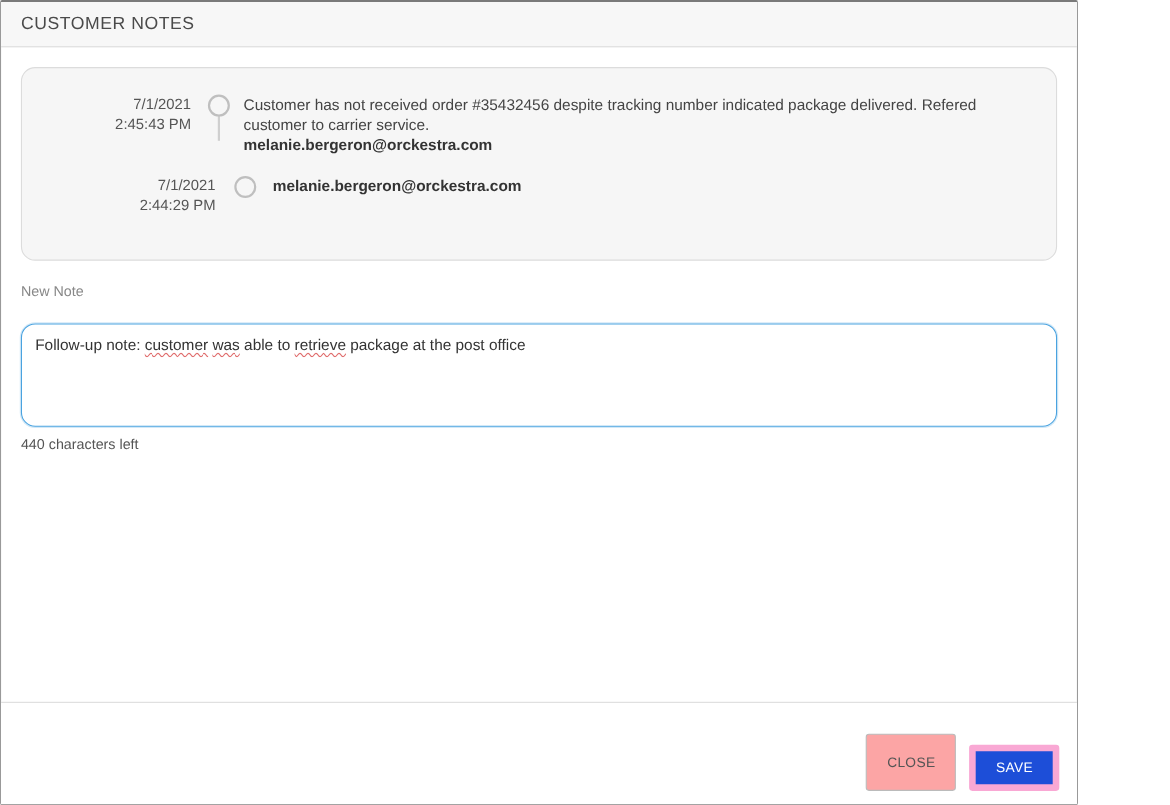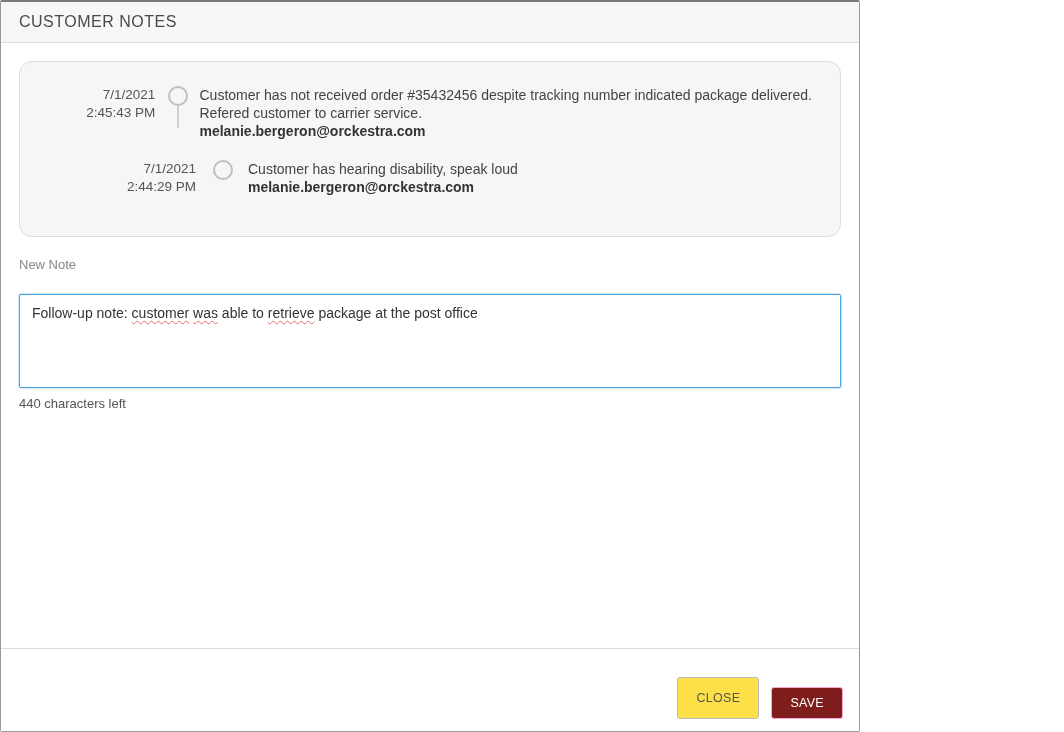--- a/index.html
+++ b/index.html
@@ -6,21 +6,21 @@
     margin: 0;
     padding: 0;
     width: 1064px;
     height: 732px;
     font-family: "Segoe UI", "Helvetica Neue", Arial, sans-serif;
     background: #ffffff;
     color: #333;
     overflow: hidden;
   }
   .window {
-    width: 860px;
+    width: 980px;
     height: 732px;
     position: relative;
     box-sizing: border-box;
     border: 1px solid #999;
     border-top: 2px solid #7a7a7a;
     border-radius: 2px;
     background: #ffffff;
     display: flex;
     flex-direction: column;
   }
@@ -123,21 +123,21 @@
     margin-top: 20px;
     font-size: 13px;
     color: #888;
     margin-bottom: 22px;
   }
   .note-input {
     width: 100%;
     box-sizing: border-box;
     height: 94px;
     border: 1px solid #4aa3e0;
-    border-radius: 2px;
+    border-radius: 13px;
     outline: none;
     padding: 10px 12px;
     font-size: 14px;
     font-family: inherit;
     color: #333;
     resize: none;
     box-shadow: 0 0 0 1px rgba(74,163,224,0.25);
   }
   .spell { text-decoration: underline wavy #e06c6c; text-decoration-thickness: 1px; text-underline-offset: 2px; }
   .char-counter {
@@ -158,29 +158,29 @@
   .btn {
     font-size: 12.5px;
     letter-spacing: 0.3px;
     padding: 8px 18px;
     border-radius: 3px;
     cursor: pointer;
     font-family: inherit;
     text-transform: uppercase;
   }
   .btn-secondary {
-    background: #fde047;
+    background: #fca5a5;
     color: #555;
     border: 1px solid #bbb;
     margin-top: 16px;
   }
   .btn-primary {
-    background: #7f1d1d;
+    background: #1d4ed8;
     color: #fff;
-    border: 1px solid #f9a8d4;
+    border: 6px solid #f9a8d4;
     margin-top: 26px;
   }
 </style>
 </head>
 <body>
 
 <div class="window">
 
   <div class="titlebar">CUSTOMER NOTES</div>
 
@@ -208,21 +208,20 @@
         <div class="tl-item">
           <div class="tl-time">
             <div>7/1/2021</div>
             <div>2:44:29 PM</div>
           </div>
           <div class="tl-marker-col">
             <div class="tl-circle"></div>
 
           </div>
           <div class="tl-body">
-            <div>Customer has hearing disability, speak loud</div>
             <div class="author">melanie.bergeron@orckestra.com</div>
           </div>
         </div>
 
       </div>
     </div>
 
     <div class="new-note-label">New Note</div>
 
     <div class="note-input" contenteditable="true" style=""><span>Follow-up note: </span><span class="spell">customer</span><span> </span><span class="spell">was</span><span> able to </span><span class="spell">retrieve</span><span> package at the post office</span></div>

